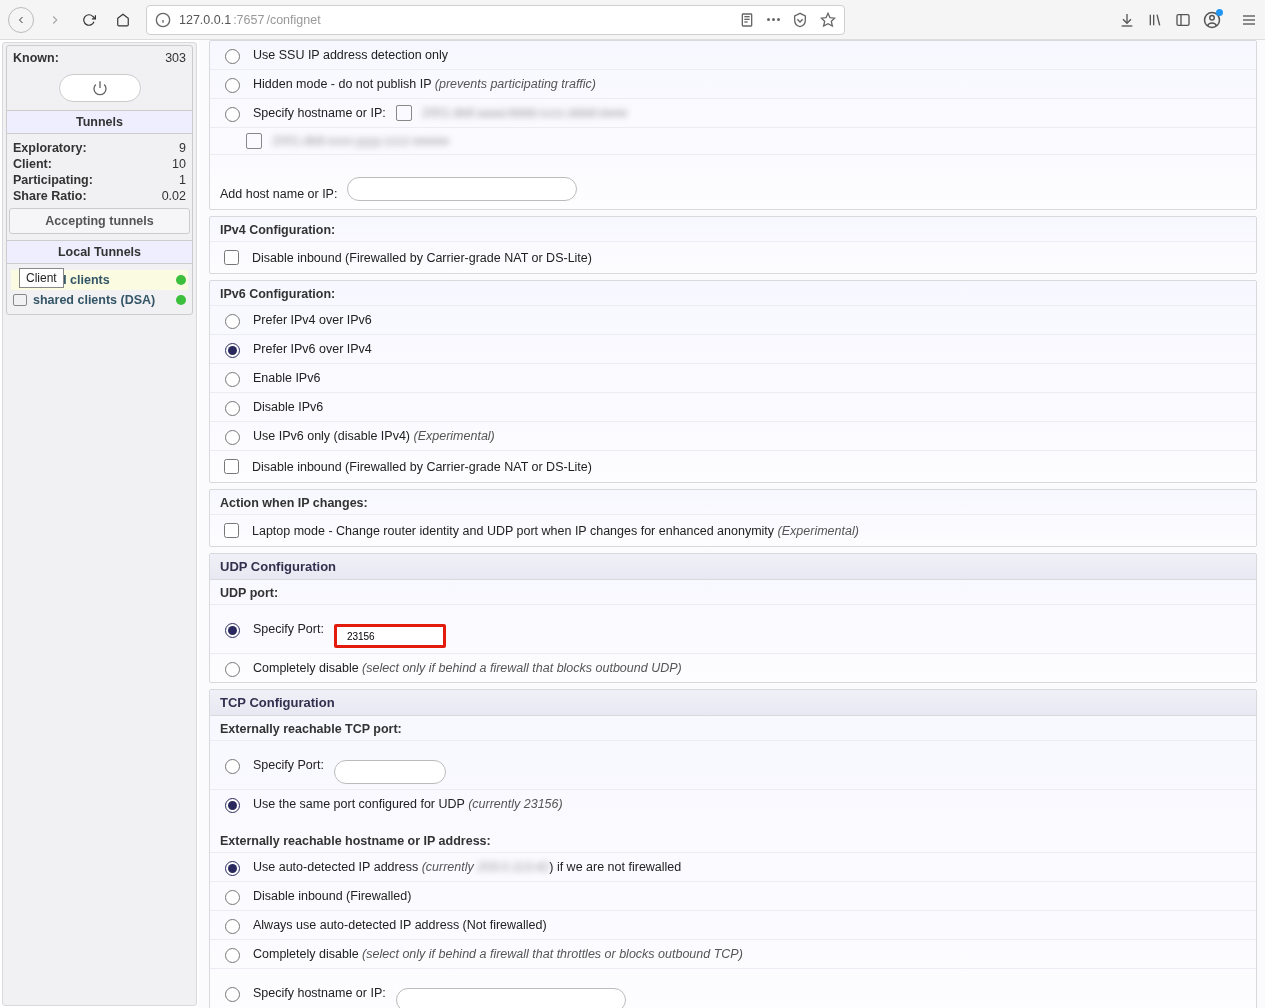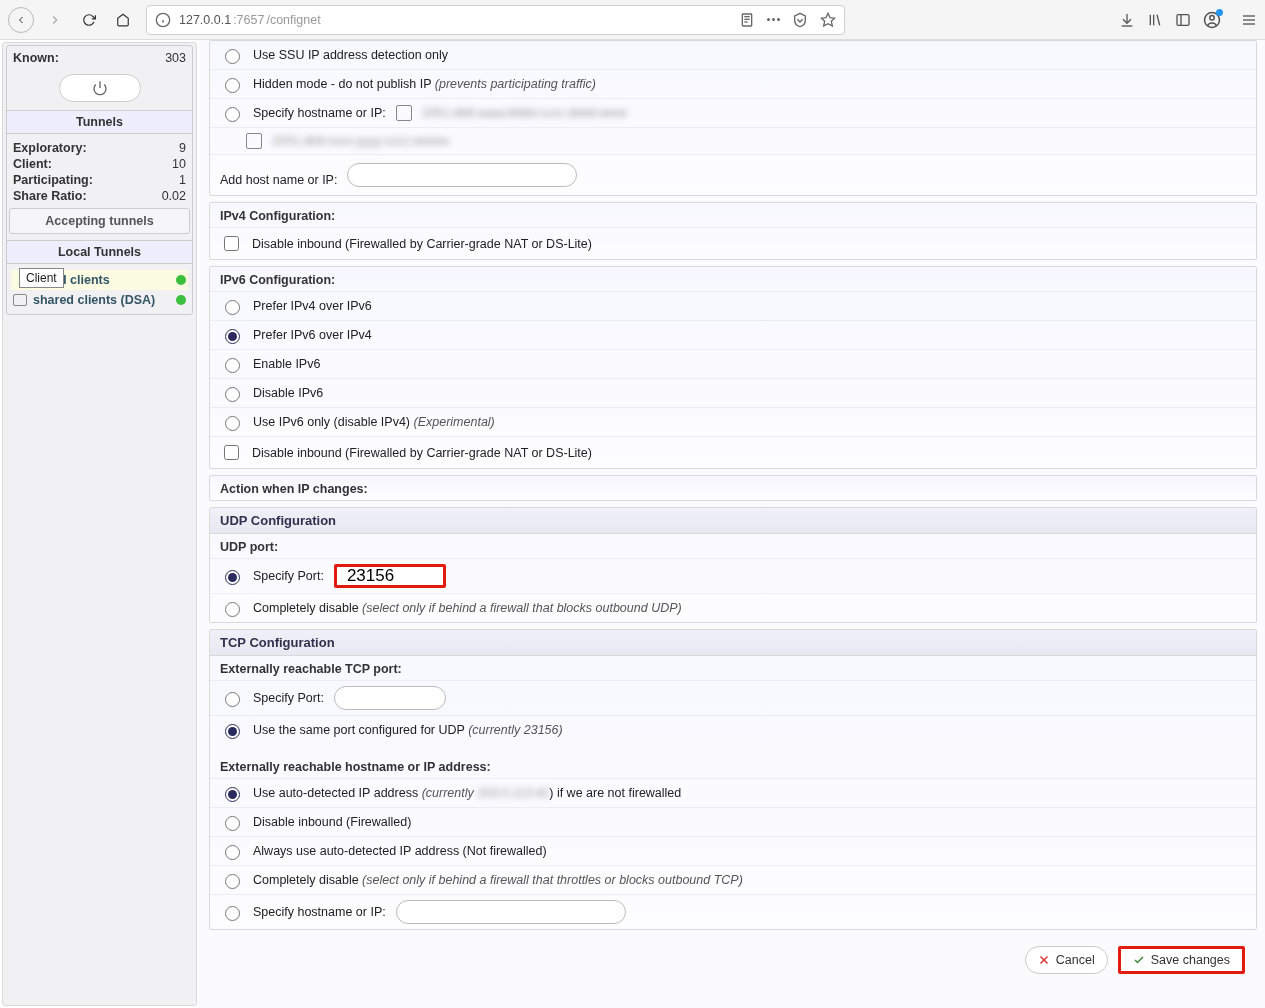--- a/index.html
+++ b/index.html
@@ -109,21 +109,21 @@
   .subhead { font-weight:bold; color:#333; padding:6px 10px 4px;}
   .opt-row {
     display:flex;align-items:center;gap:10px;padding:5px 10px;border-top:1px solid #ececf5;
   }
   .opt-row:first-child { border-top:none;}
   input[type=radio], input[type=checkbox]{
     width:15px;height:15px;accent-color:#2a2a5f;
   }
   .ital { font-style:italic;color:#555;}
   input[type=text]{
-    border:1px solid #bbb;border-radius:12px;height:24px;padding:0 10px;background:#fff;font-size:17px;
+    border:1px solid #bbb;border-radius:12px;height:24px;padding:0 10px;background:#fff;font-size:10px;margin-top:14px;
   }
   .add-ip-row { display:flex;align-items:flex-end;gap:10px;padding:8px 10px;border-top:1px solid #ececf5;}
   .red-box { border:3px solid #e31b0c !important; border-radius:2px !important; }
   .footer-btns {
     display:flex; justify-content:flex-end; gap:10px; padding:10px 12px 20px;
   }
   .btn {
     border:1px solid #ccc; border-radius:14px; height:28px; padding:0 12px;
     display:flex;align-items:center;gap:6px;background:#fff;font-size:12.5px;color:#333;
   }
@@ -345,20 +345,24 @@
         <span><span>Use IPv6 only (disable IPv4) </span><span class="ital">(Experimental)</span></span>
       </div>
       <div class="opt-row">
         <input type="checkbox" style="">
         <span>Disable inbound (Firewalled by Carrier-grade NAT or DS-Lite)</span>
       </div>
     </div>
 
     <div class="section">
       <div class="subhead">Action when IP changes:</div>
+      <div class="opt-row">
+        <input type="checkbox" style="">
+        <span><span>Laptop mode - Change router identity and UDP port when IP changes for enhanced anonymity </span><span class="ital">(Experimental)</span></span>
+      </div>
     </div>
 
     <div class="section">
       <div class="section-header">UDP Configuration</div>
       <div class="subhead">UDP port:</div>
       <div class="opt-row">
         <input type="radio" name="udp" checked="" style="">
         <span>Specify Port:</span>
         <input type="text" class="red-box" style="width: 112px;" value="23156">
       </div>

